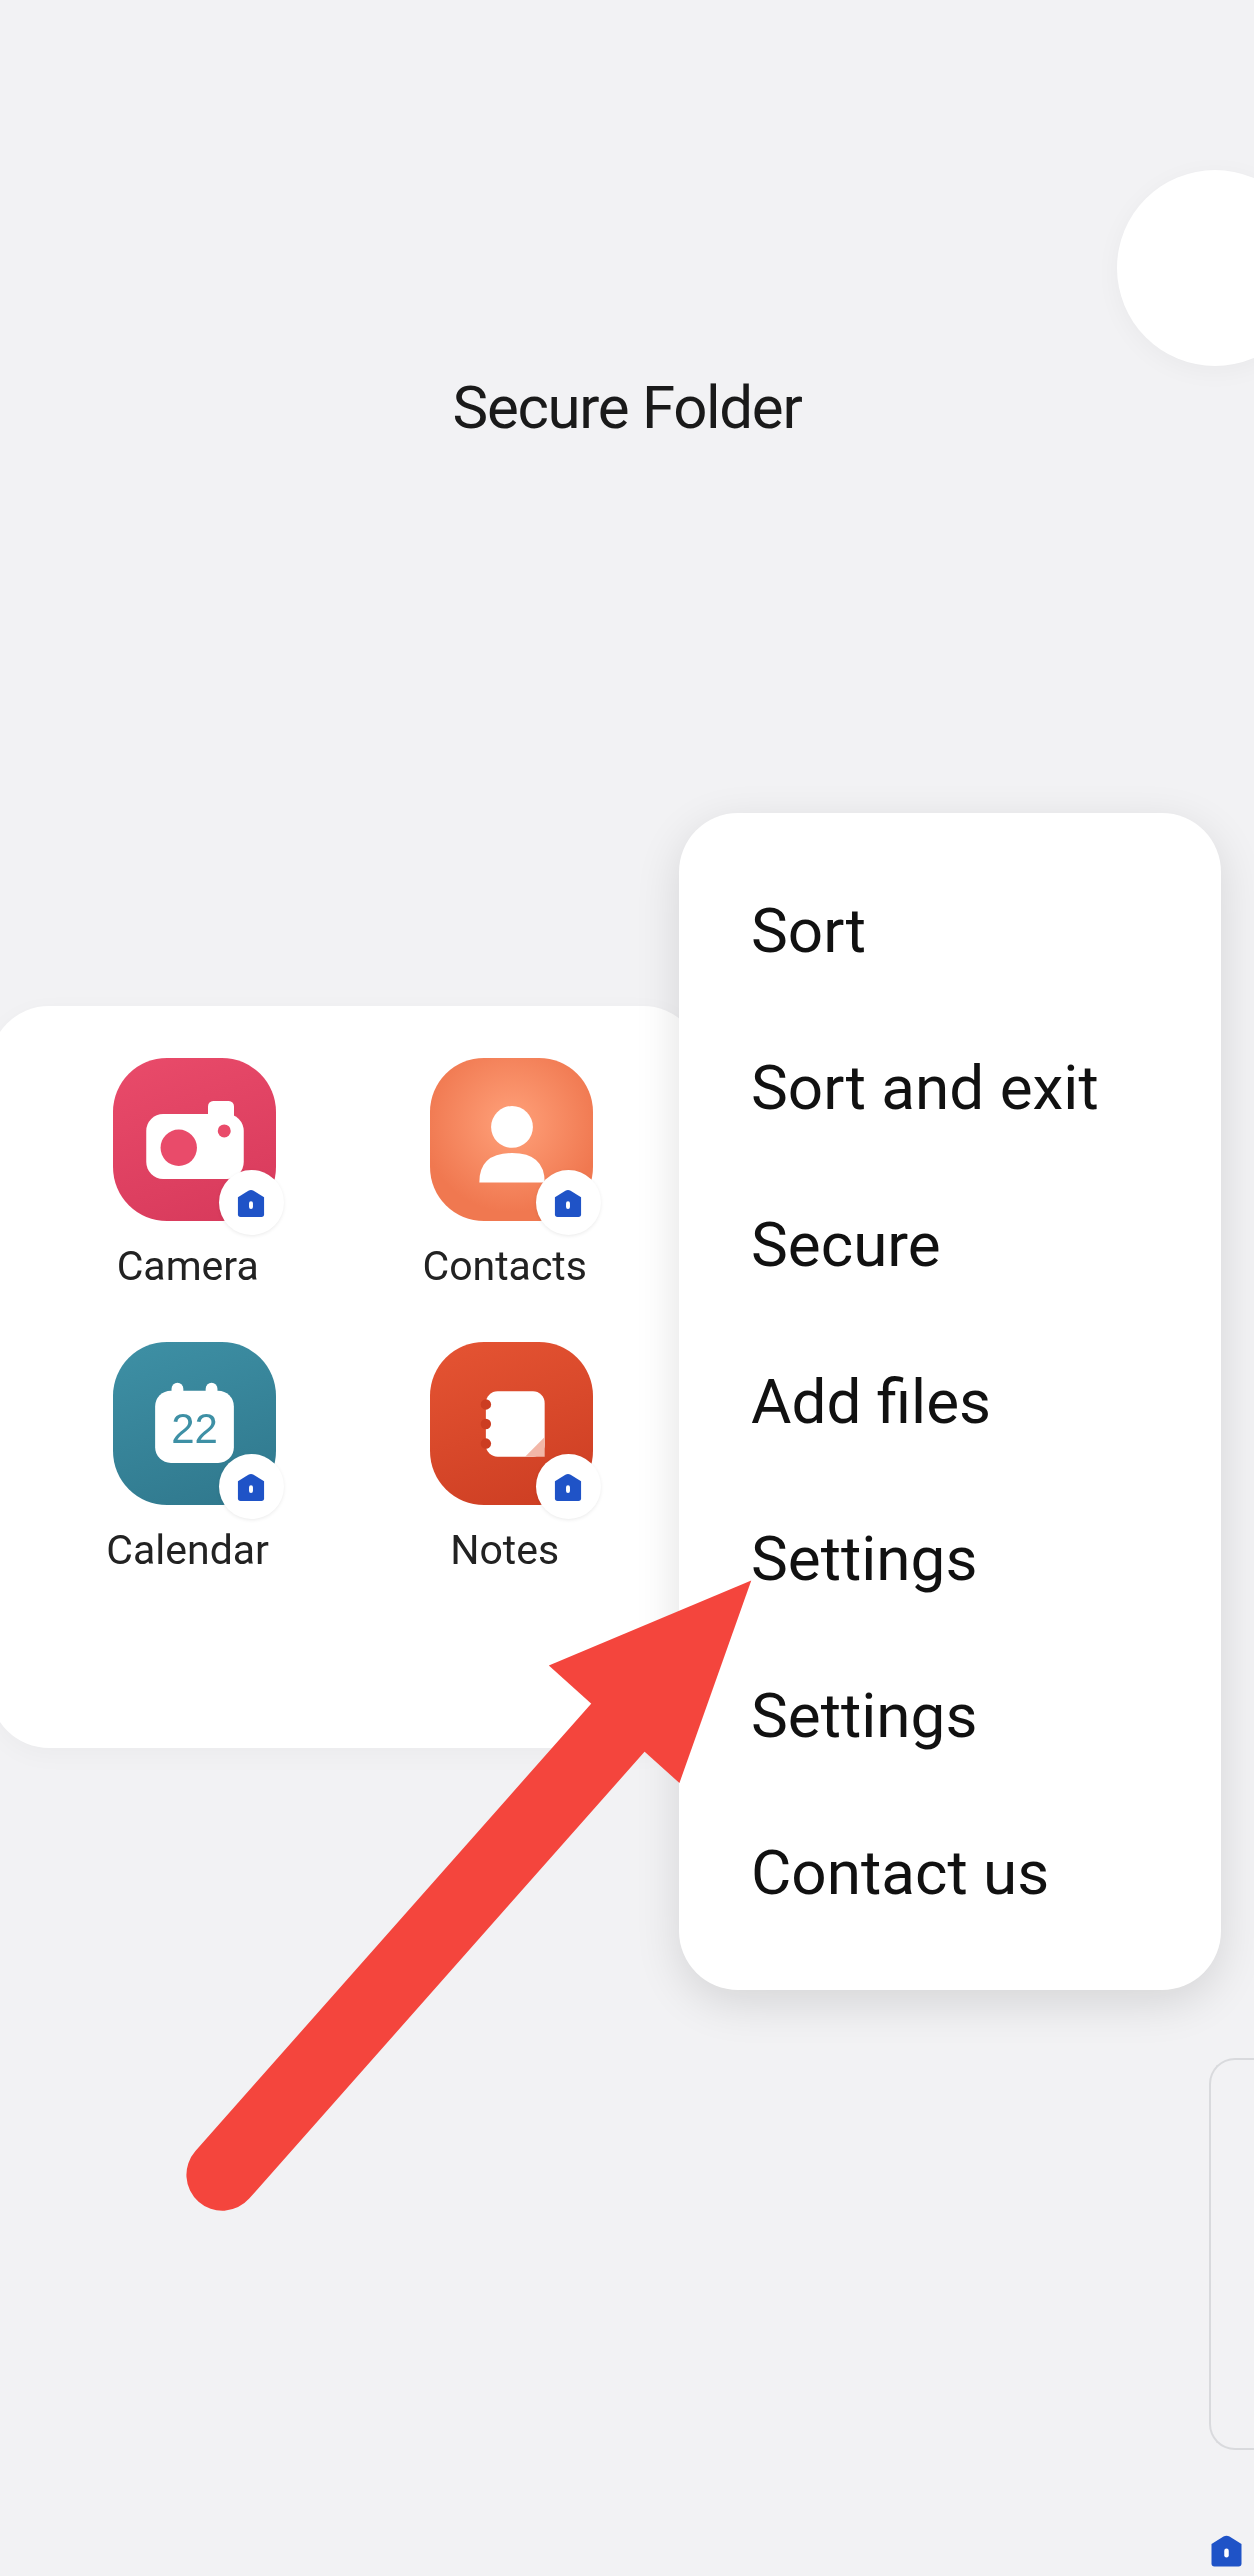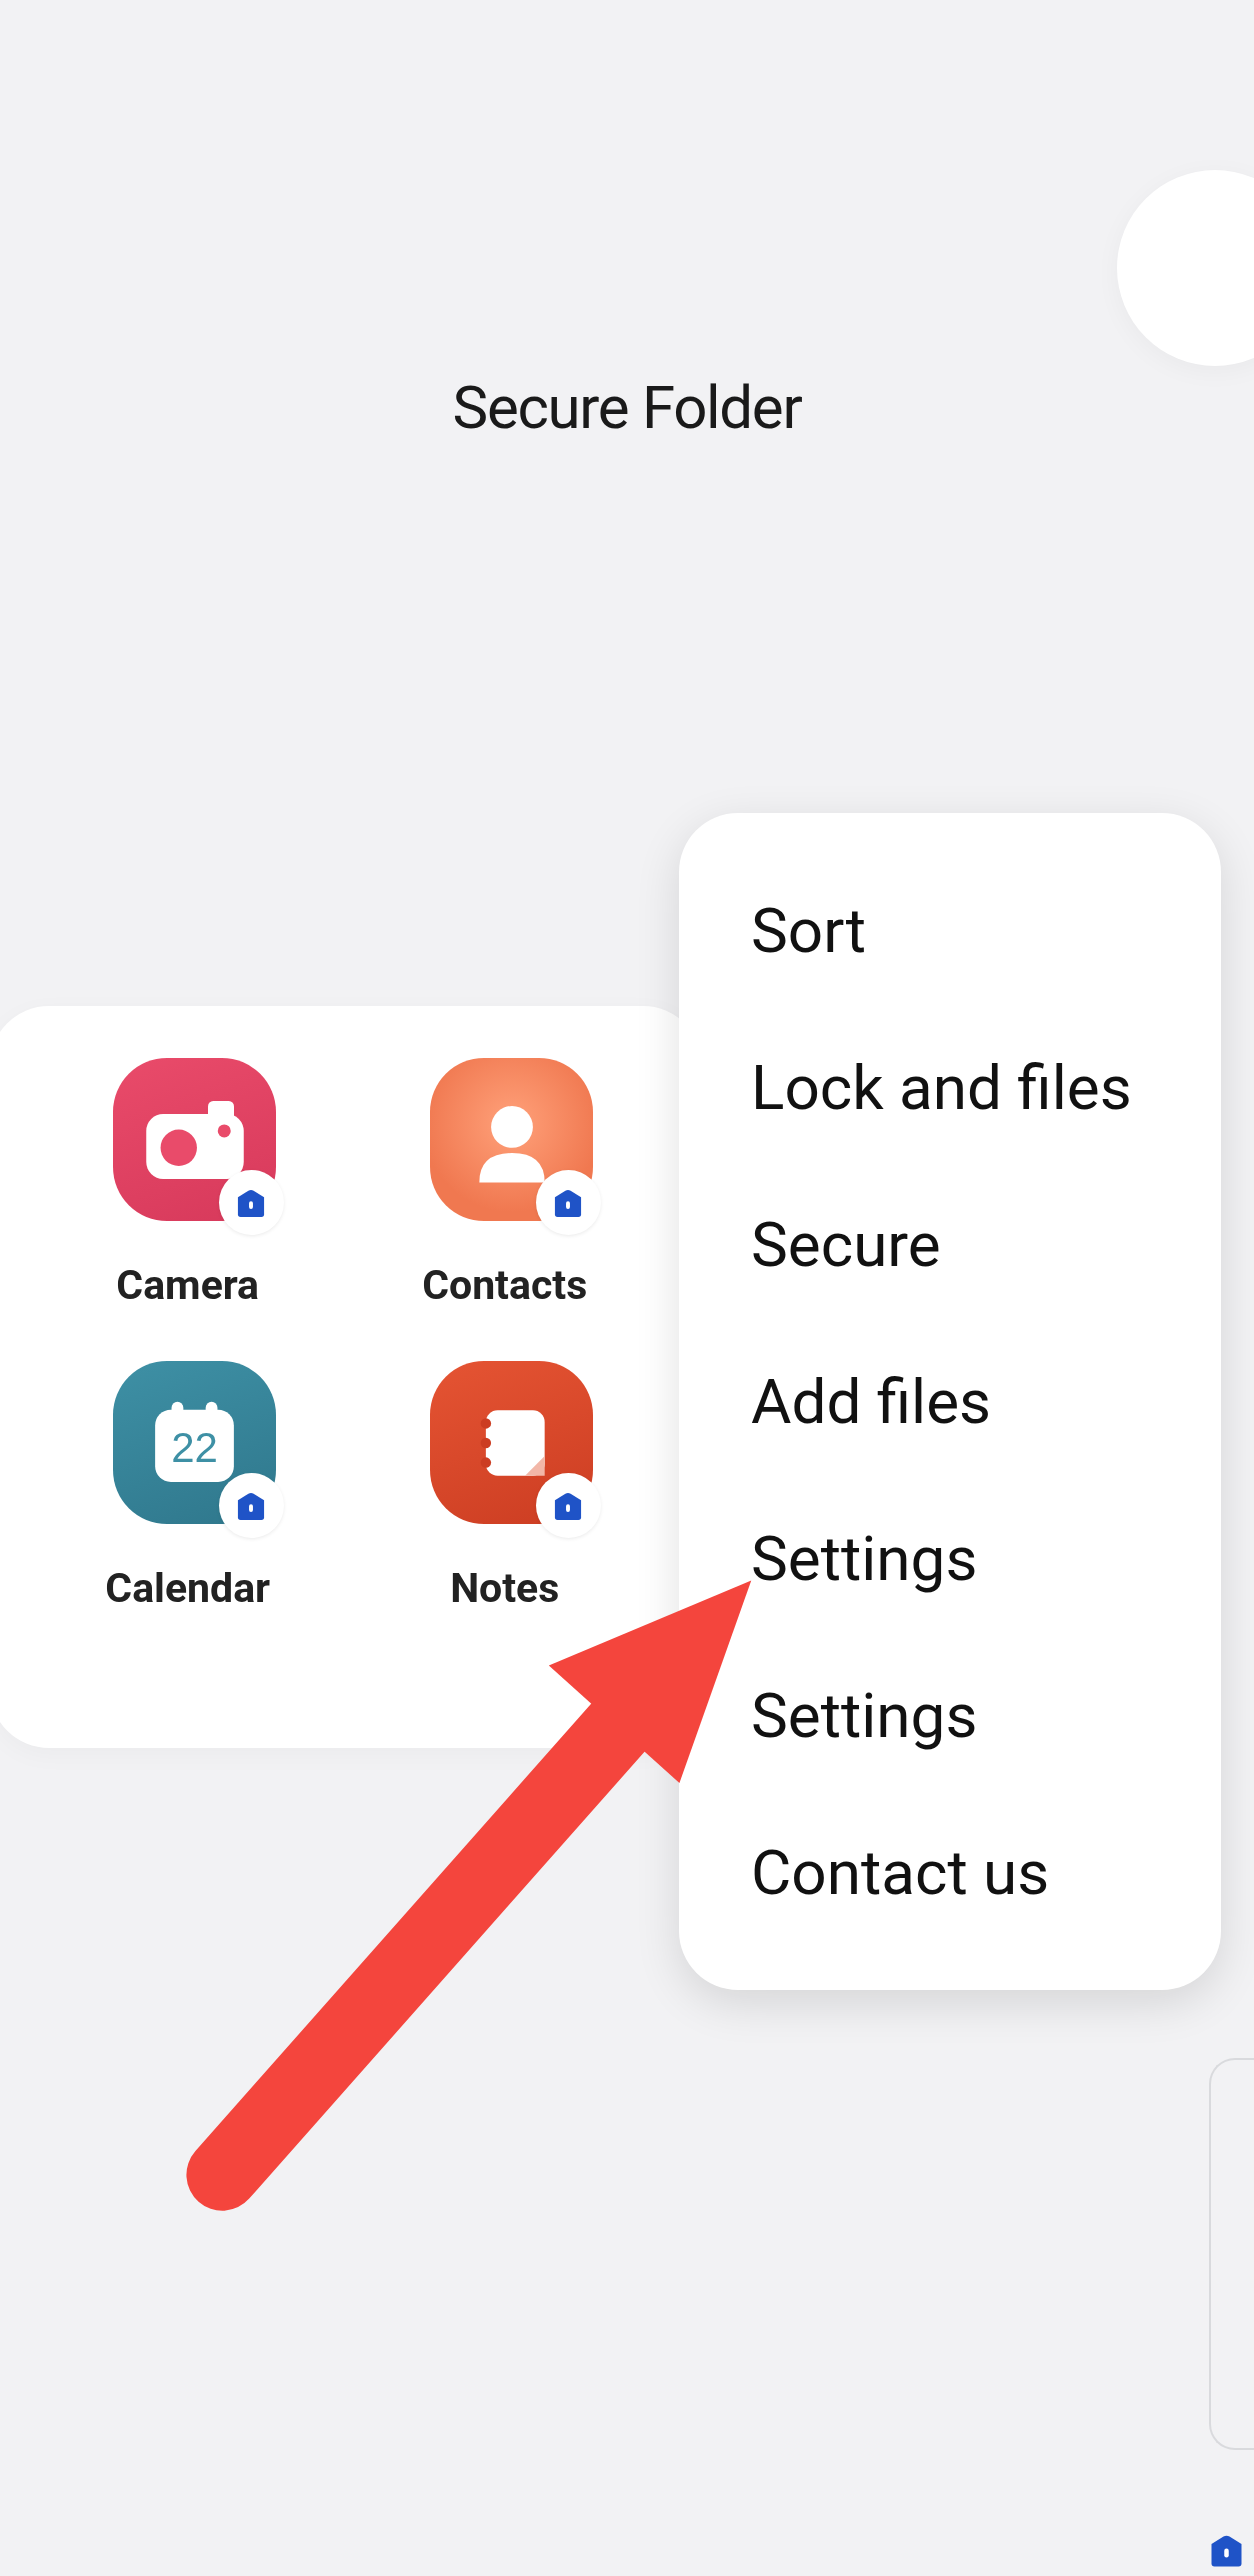--- a/index.html
+++ b/index.html
@@ -89,24 +89,24 @@
     height: 65px;
     border-radius: 50%;
     background: #ffffff;
     display: flex;
     align-items: center;
     justify-content: center;
     box-shadow: 0 1.3px 3.9px rgba(0,0,0,0.08);
   }
 
   .app-label {
-    margin-top: 40px;
+    margin-top: 21px;
     font-size: 41px;
     color: #222;
-    font-weight: 700;
+    font-weight: 400;
   }
 
   
   .camera-bg { background: linear-gradient(160deg, #e94b6a 0%, #d7395b 100%); }
   
   .contacts-bg { background: radial-gradient(circle at 50% 40%, #ffa17a 0%, #f07850 70%); }
   
   .calendar-bg { background: linear-gradient(160deg, #3e90a5 0%, #2f778c 100%); }
   
   .notes-bg { background: linear-gradient(160deg, #e55433 0%, #cc3d22 100%); }
@@ -247,21 +247,21 @@
         </div>
       </div>
       <div class="app-label">Notes</div>
     </div>
 
   </div>
 </div>
 
 <div class="menu">
   <div class="menu-item">Sort</div>
-  <div class="menu-item">Lock and files</div>
+  <div class="menu-item">Sort and exit</div>
   <div class="menu-item">Secure</div>
   <div class="menu-item">Add files</div>
   <div class="menu-item">Settings</div>
   <div class="menu-item">Settings</div>
   <div class="menu-item">Contact us</div>
 </div>
 
 <svg class="arrow" viewBox="0 0 900 1000">
   <defs>
     <linearGradient id="ag" x1="0" y1="1" x2="1" y2="0">

